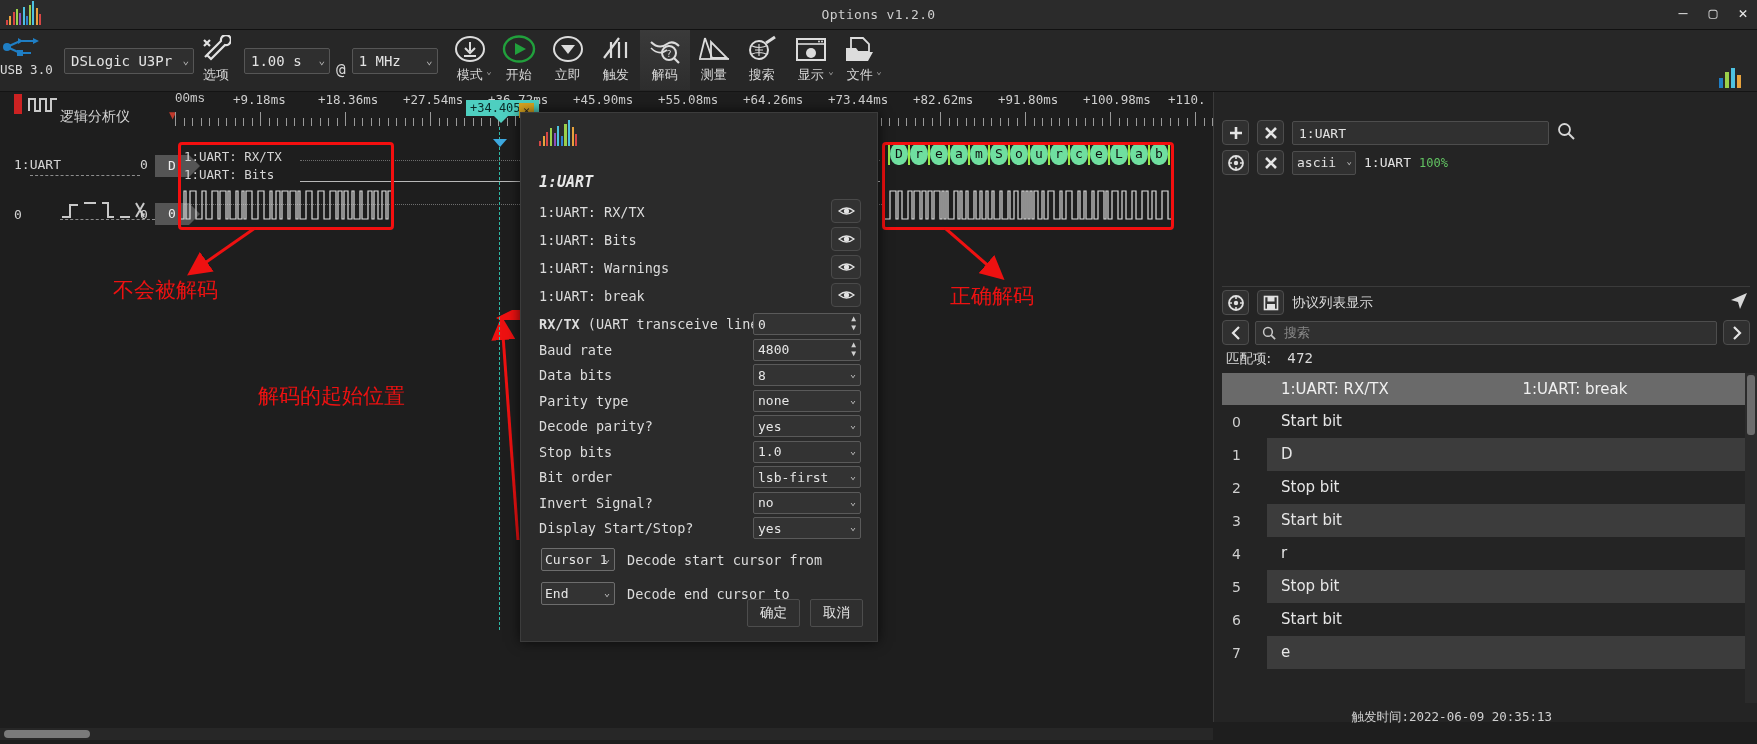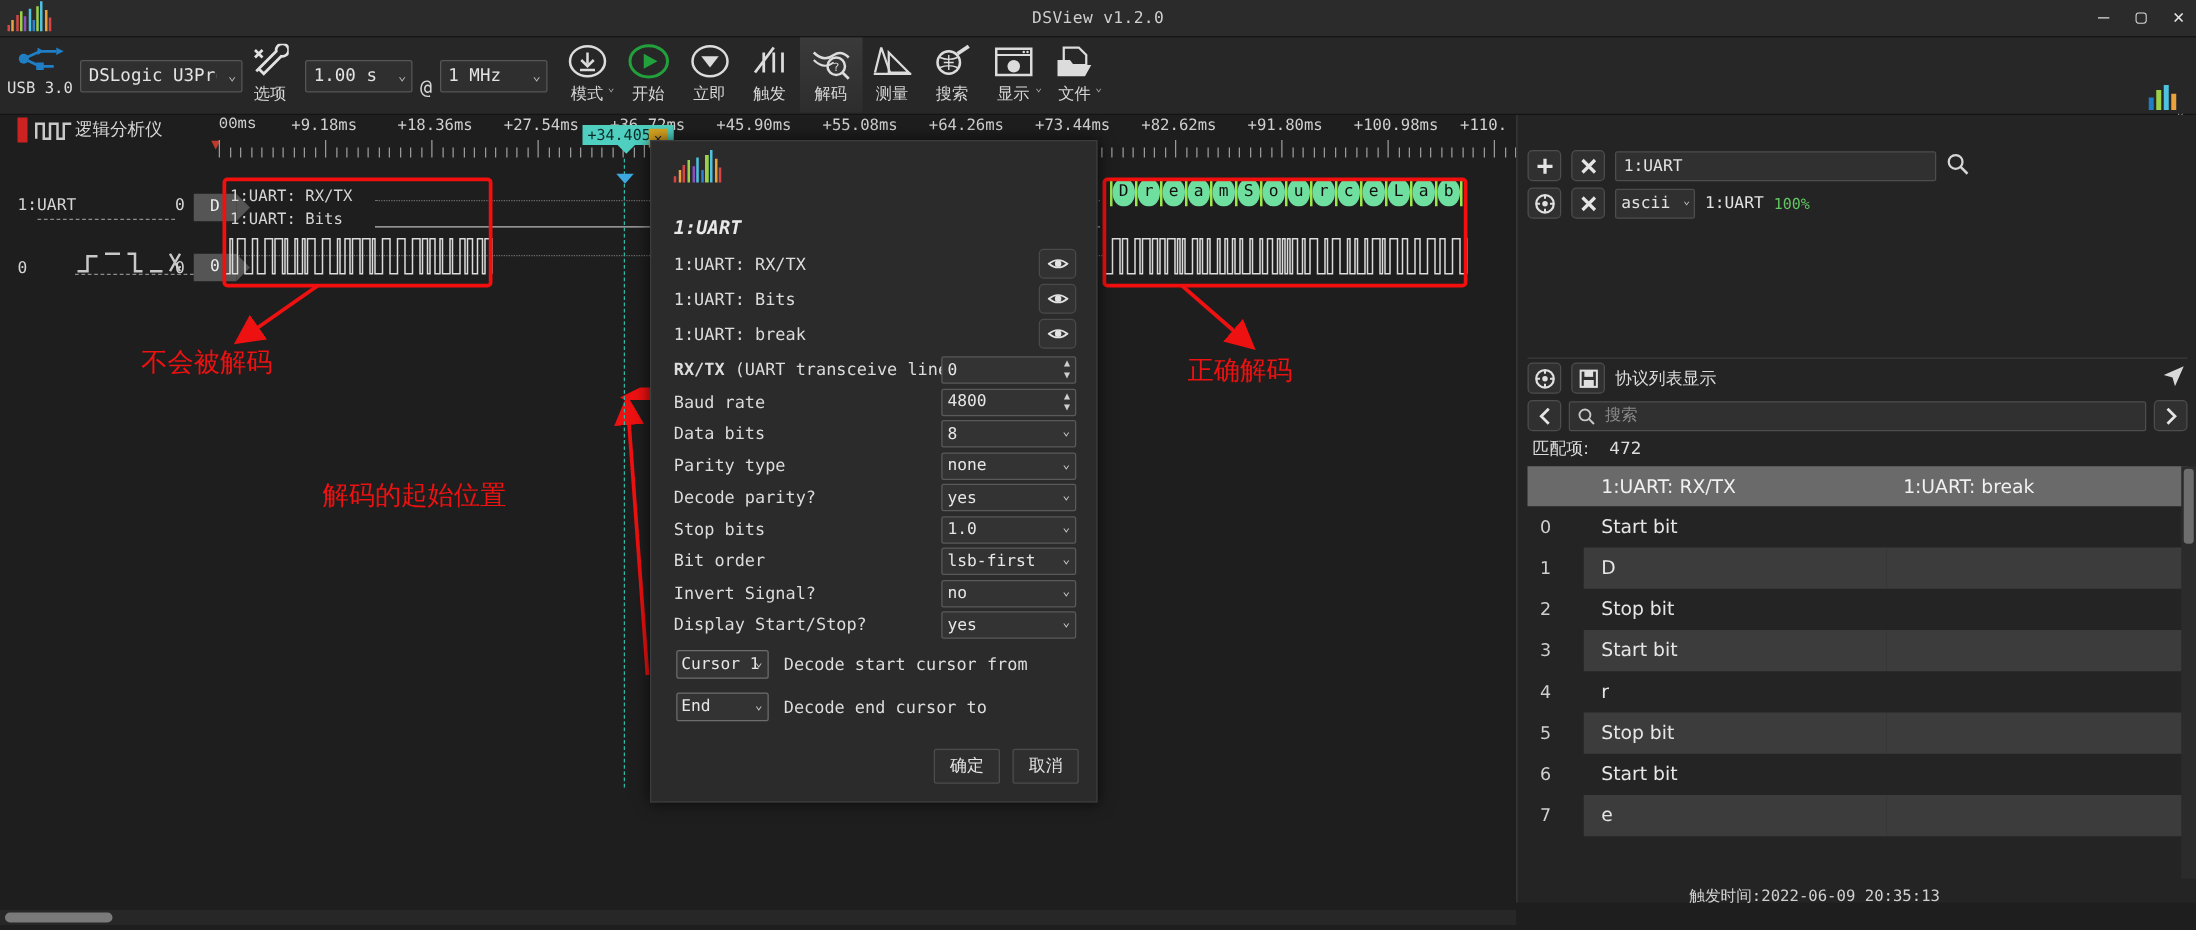--- a/index.html
+++ b/index.html
@@ -29,41 +29,41 @@
   #toolbar{
     position:absolute; left:0; top:30px; width:1757px; height:62px;
     background:#272727; border-bottom:1px solid #141414;
     display:flex; align-items:flex-start;
   }
   .tb-item{ display:flex; flex-direction:column; align-items:center; justify-content:flex-start;
             padding:2px 7px 0 7px; height:60px; position:relative; cursor:pointer; }
   .tb-item .ic{ height:34px; display:flex; align-items:center; justify-content:center; }
   .tb-item .lbl{ font-size:13px; color:#d6d6d6; font-family:"DejaVu Sans","Liberation Sans",sans-serif;}
   .tb-item.active{ background:linear-gradient(180deg,#3a3a3a,#2d2d2d); }
-  .usb-block{ display:flex; flex-direction:column; align-items:center; width:64px; padding-top:6px;}
+  .usb-block{ display:flex; flex-direction:column; width:64px; padding-top:6px;}
   .usb-block .lbl{ font-size:12.5px; color:#dcdcdc; margin-top:4px;}
   select.tb-sel, .fakesel{
     appearance:none; -webkit-appearance:none;
     background:#2f2f2f; border:1px solid #565656; color:#e3e3e3;
     font-family:"DejaVu Sans Mono","Liberation Mono",monospace; font-size:14px;
     height:26px; padding:0 20px 0 6px; border-radius:2px; cursor:pointer;
     position:relative;
   }
   .selwrap{ position:relative; display:inline-block; }
   .selwrap .chev{ position:absolute; right:5px; top:6px; pointer-events:none; color:#bdbdbd; font-size:11px;}
   .at{ font-size:16px; color:#d8d8d8; padding:0 6px; align-self:center; margin-top:18px;}
   .tb-sub{ position:absolute; right:2px; bottom:14px; font-size:9px; color:#b0b0b0;}
 
   
   #devrow{
     position:absolute; left:0; top:92px; width:1213px; height:24px; background:#1e1e1e;
   }
   #devrow .redtick{ position:absolute; left:14px; top:2px; width:8px; height:20px; background:#cc2222;}
   #devrow .wv{ position:absolute; left:28px; top:1px; }
-  #devrow .devlabel{ position:absolute; left:60px; top:3px; font-size:14px; color:#d5d5d5;
+  #devrow .devlabel{ position:absolute; left:60px; top:16px; font-size:14px; color:#d5d5d5;
                      font-family:Liberation Sans, sans-serif;}
 
   
   #ruler{ position:absolute; left:175px; top:92px; width:1038px; height:35px; }
   .rl-label{ position:absolute; top:0px; font-size:12.5px; color:#cfcfcf; white-space:nowrap;}
   #ticks{ position:absolute; left:0; top:20px; width:1038px; height:14px;}
   .tk{ position:absolute; bottom:0; width:1px; background:#9a9a9a;}
   #trigmark{ position:absolute; left:-6px; top:16px; color:#c0392b; font-size:12px;}
 
   
@@ -198,21 +198,21 @@
       <div class="bar" style="background: rgb(214, 69, 69); height: 13px; left: 6.6px; width: 2px;"></div>
       <div class="bar" style="background: rgb(155, 208, 74); height: 16px; left: 9.9px; width: 2px;"></div>
       <div class="bar" style="background: rgb(138, 79, 191); height: 12px; left: 13.2px; width: 2px;"></div>
       <div class="bar" style="background: rgb(78, 194, 224); height: 18px; left: 16.5px; width: 2px;"></div>
       <div class="bar" style="background: rgb(47, 127, 208); height: 9px; left: 19.8px; width: 2px;"></div>
       <div class="bar" style="background: rgb(155, 208, 74); height: 20px; left: 23.1px; width: 2px;"></div>
       <div class="bar" style="background: rgb(78, 194, 224); height: 24px; left: 26.4px; width: 2px;"></div>
       <div class="bar" style="background: rgb(232, 163, 61); height: 17px; left: 29.7px; width: 2px;"></div>
       <div class="bar" style="background: rgb(214, 69, 69); height: 11px; left: 33px; width: 2px;"></div>
     </div>
-  <div id="title-text">DSView v1.2.0</div>
+  <div id="title-text">Options v1.2.0</div>
   <div id="win-btns">
     <div class="wbtn">—</div>
     <div class="wbtn">▢</div>
     <div class="wbtn close">✕</div>
   </div>
 </div>
 
 <div id="toolbar">
   <div class="usb-block">
     <svg width="40" height="22" viewBox="0 0 40 22">
@@ -651,20 +651,29 @@
         <div class="drow" style="height: 27px;">
           <div class="dlab">1:UART: Bits</div>
           <div class="eye">
             <svg width="17" height="12" viewBox="0 0 17 12">
               <path d="M1 6 q7.5 -6 15 0 q-7.5 6 -15 0 z" stroke="#e2e2e2" stroke-width="1.3" fill="none"></path>
               <circle cx="8.5" cy="6" r="2.6" fill="#e2e2e2"></circle>
             </svg>
           </div>
         </div>
         <div class="drow" style="height: 27px;">
+          <div class="dlab">1:UART: Warnings</div>
+          <div class="eye">
+            <svg width="17" height="12" viewBox="0 0 17 12">
+              <path d="M1 6 q7.5 -6 15 0 q-7.5 6 -15 0 z" stroke="#e2e2e2" stroke-width="1.3" fill="none"></path>
+              <circle cx="8.5" cy="6" r="2.6" fill="#e2e2e2"></circle>
+            </svg>
+          </div>
+        </div>
+        <div class="drow" style="height: 27px;">
           <div class="dlab">1:UART: break</div>
           <div class="eye">
             <svg width="17" height="12" viewBox="0 0 17 12">
               <path d="M1 6 q7.5 -6 15 0 q-7.5 6 -15 0 z" stroke="#e2e2e2" stroke-width="1.3" fill="none"></path>
               <circle cx="8.5" cy="6" r="2.6" fill="#e2e2e2"></circle>
             </svg>
           </div>
         </div>
       </div>
     <div id="option-rows">

